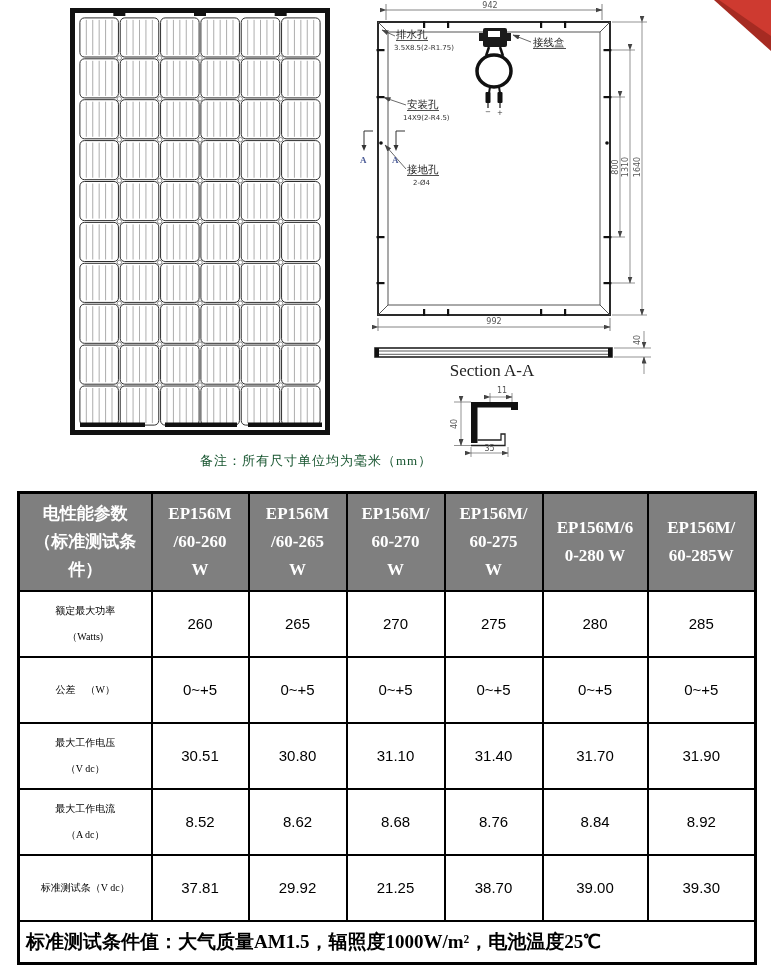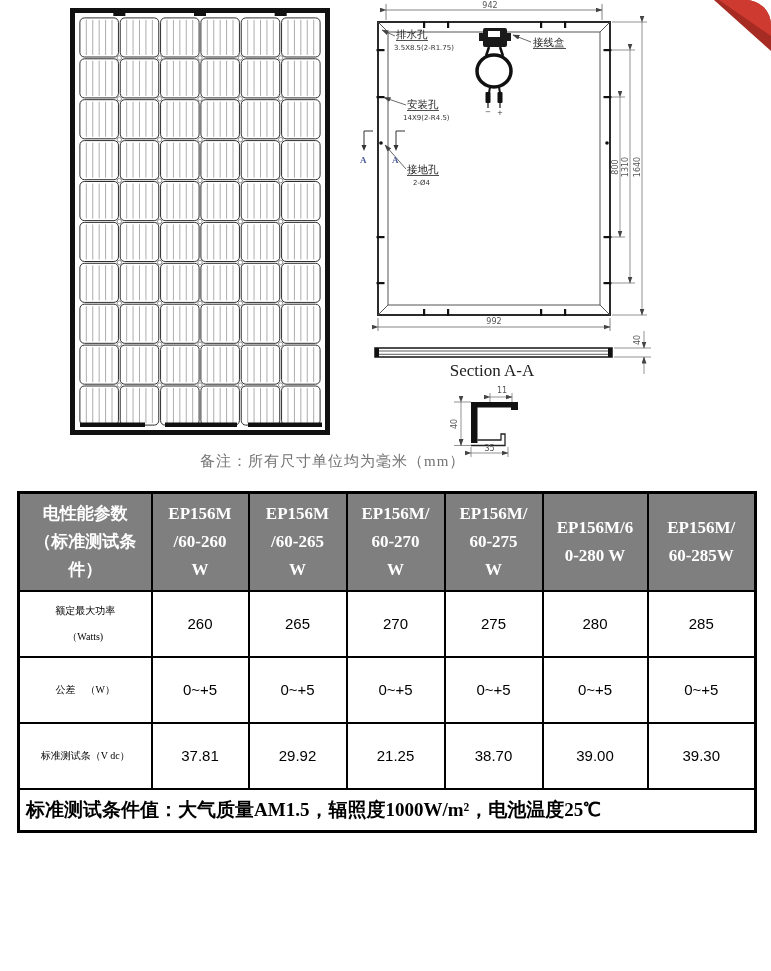--- a/index.html
+++ b/index.html
@@ -1,24 +1,24 @@
 <!DOCTYPE html>
 <html><head>
 <meta charset="utf-8">
 <style>
   html,body{margin:0;padding:0;background:#ffffff;}
   .page{position:relative;width:771px;height:971px;background:#ffffff;overflow:hidden;
-        font-family:"Liberation Serif", serif;border-radius:25px;}
+        font-family:"Liberation Serif", serif;}
   svg text{font-family:"Liberation Serif", serif;}
   .dimtext{fill:#555;font-size:8px;font-family:"DejaVu Sans", sans-serif;}
   .cnlabel{fill:#222;font-size:10.5px;}
   .spec{fill:#333;font-size:7px;font-family:"DejaVu Sans", sans-serif;}
 
   
-  .note{position:absolute;left:200px;top:452px;font-size:15px;color:#737373;letter-spacing:1px;}
+  .note{position:absolute;left:200px;top:452px;font-size:13px;color:#14532d;letter-spacing:1px;}
 
   
   .spec-table{position:absolute;left:17px;top:491px;width:737px;border-collapse:collapse;
               table-layout:fixed;}
   .spec-table th,.spec-table td{border:2px solid #000;text-align:center;vertical-align:middle;
               white-space:pre-line;}
   .spec-table{border:3px solid #000;}
   .spec-table th{background:#7f7f7f;color:#fff;font-size:17px;font-weight:bold;
               line-height:28px;height:96px;padding:0 2px;}
   .spec-table td.lbl{font-size:10px;color:#000;line-height:26px;padding:3px 20px;}
@@ -663,20 +663,40 @@
         <tr>
           <td class="lbl">公差　（W）</td>
           <td class="val">0~+5</td>
           <td class="val">0~+5</td>
           <td class="val">0~+5</td>
           <td class="val">0~+5</td>
           <td class="val">0~+5</td>
           <td class="val">0~+5</td>
         </tr>
         <tr>
+          <td class="lbl">最大工作电压
+（V dc）</td>
+          <td class="val">30.51</td>
+          <td class="val">30.80</td>
+          <td class="val">31.10</td>
+          <td class="val">31.40</td>
+          <td class="val">31.70</td>
+          <td class="val">31.90</td>
+        </tr>
+        <tr>
+          <td class="lbl">最大工作电流
+（A dc）</td>
+          <td class="val">8.52</td>
+          <td class="val">8.62</td>
+          <td class="val">8.68</td>
+          <td class="val">8.76</td>
+          <td class="val">8.84</td>
+          <td class="val">8.92</td>
+        </tr>
+        <tr>
           <td class="lbl">标准测试条（V dc）</td>
           <td class="val">37.81</td>
           <td class="val">29.92</td>
           <td class="val">21.25</td>
           <td class="val">38.70</td>
           <td class="val">39.00</td>
           <td class="val">39.30</td>
         </tr>
       </tbody>
     <tfoot>

